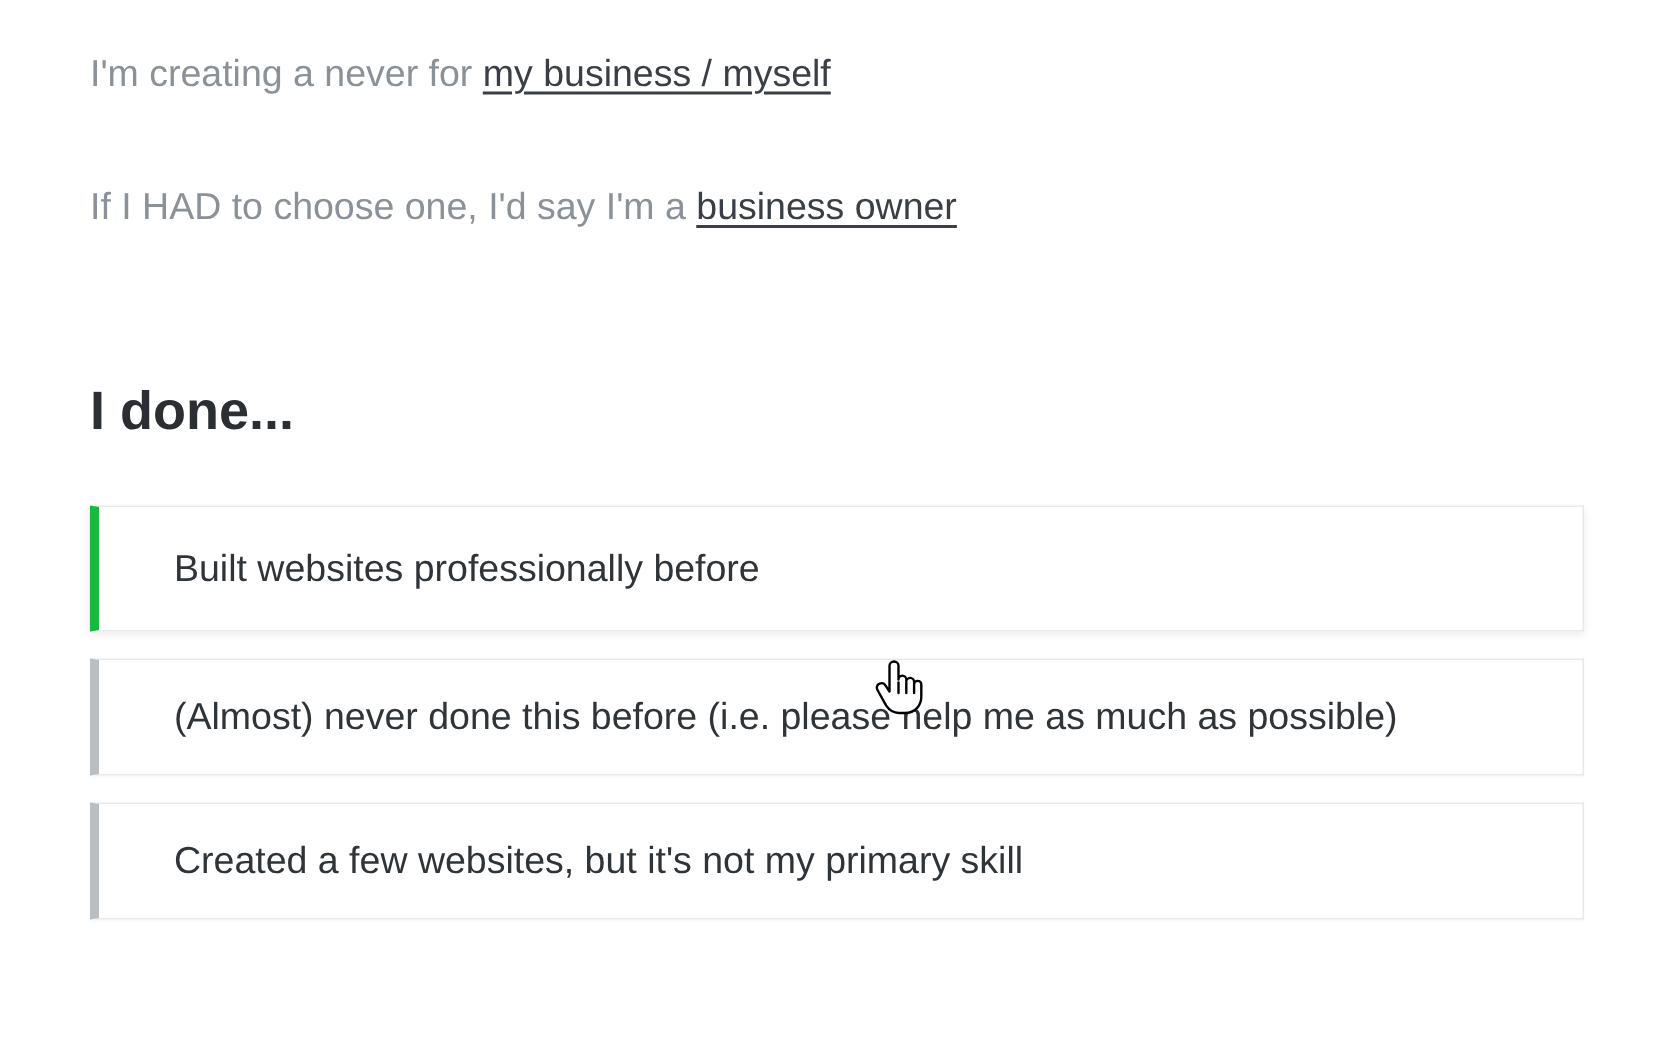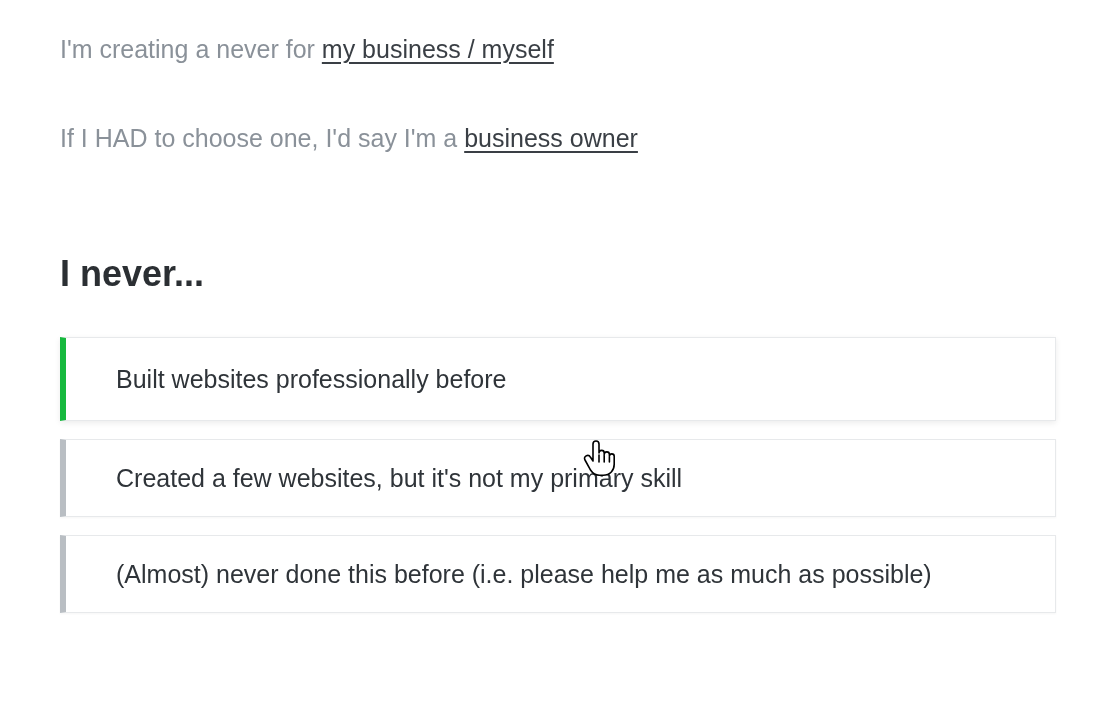--- a/index.html
+++ b/index.html
@@ -84,31 +84,31 @@
 <body>
 
 <p class="intro-line">
   <span>I'm creating a never for </span><a class="intro-link">my business / myself</a>
 </p>
 
 <p class="intro-line-2">
   <span>If I HAD to choose one, I'd say I'm a </span><a class="intro-link">business owner</a>
 </p>
 
-<h2 class="heading">I never...</h2>
+<h2 class="heading">I done...</h2>
 
 <div class="options">
   <div class="option active">
     <span>Built websites professionally before</span>
   </div>
+  <div class="option idx2">
+    <span>(Almost) never done this before (i.e. please help me as much as possible)</span>
+  </div>
   <div class="option idx1">
     <span>Created a few websites, but it's not my primary skill</span>
-  </div>
-  <div class="option idx2">
-    <span>(Almost) never done this before (i.e. please help me as much as possible)</span>
   </div>
 </div>
 
 <div class="cursor-hand">
   <svg width="36" height="40" viewBox="0 0 36 40">
     <g stroke="#000" stroke-width="1.6" fill="#fff" stroke-linejoin="round" stroke-linecap="round">
       <path d="M13 18 V6 c0-1.6 1.3-3 3-3 s3 1.4 3 3 v9
                c0-1.4 1.2-2.6 2.6-2.6 s2.6 1.2 2.6 2.6 v1.5
                c0-1.4 1.2-2.6 2.6-2.6 s2.6 1.2 2.6 2.6 v1.8
                c0-1.3 1.1-2.4 2.4-2.4 s2.4 1.1 2.4 2.4 v8

